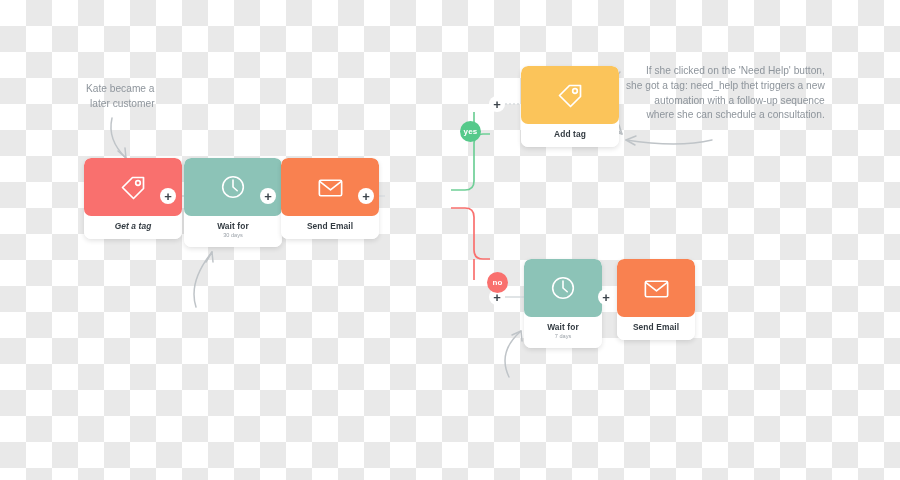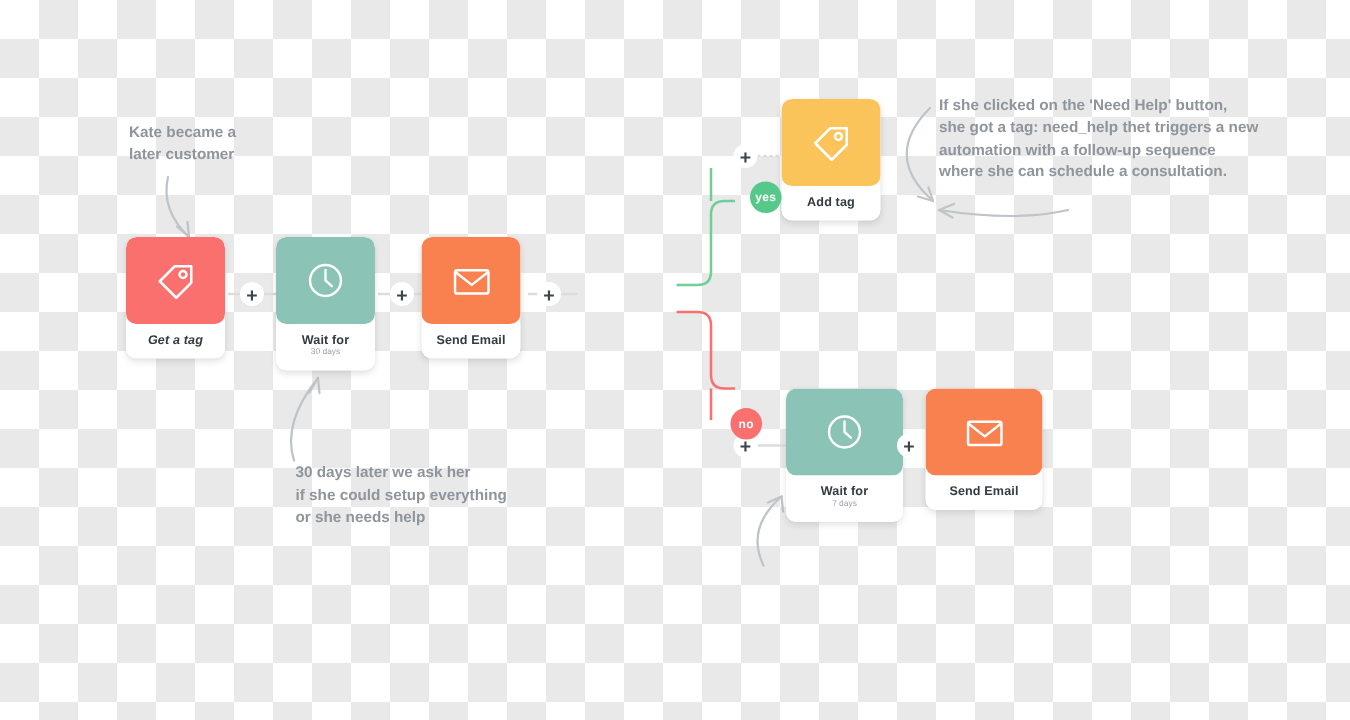--- a/index.html
+++ b/index.html
@@ -22,21 +22,21 @@
       linear-gradient(45deg, #e9e9e9 25%, transparent 25%, transparent 75%, #e9e9e9 75%);
     background-size: 52px 52px;
     background-position: 0 0, 26px 26px;
   }
 
   #wires { position: absolute; inset: 0; width: 900px; height: 480px; pointer-events: none; }
 
   
   .node {
     position: absolute;
-    width: 66px;
+    width: 98px;
     background: #ffffff;
     border-radius: 7px;
     box-shadow: 0 2px 5px rgba(0,0,0,0.11), 0 0 1px rgba(0,0,0,0.06);
     overflow: hidden;
     z-index: 4;
   }
   .node .head {
     height: 58px;
     display: flex;
     align-items: center;
@@ -95,23 +95,24 @@
   }
   .badge.yes { background: #55c98a; }
   .badge.no  { background: #f9706e; }
 
   
   .note {
     position: absolute;
     color: #8e959c;
     font-size: 10.2px;
     line-height: 1.45;
-    font-weight: bold;
+    font-weight: normal;
     z-index: 3;
     white-space: pre-line;
+    text-align: right;
   }
 </style>
 </head>
 <body>
 
 <div id="canvas">
 
   <svg id="wires" viewBox="0 0 900 480" xmlns="http://www.w3.org/2000/svg">
 
     <g stroke="#d9dde0" stroke-width="1.6" fill="none">
@@ -191,21 +192,21 @@
     <div class="foot">
       <div class="title">Send Email</div>
     </div>
   </div>
 
 
   <div class="plus" style="left:160px; top:188px;">+</div>
   <div class="plus" style="left:260px; top:188px;">+</div>
   <div class="plus" style="left:358px; top:188px;">+</div>
 
-  <div class="badge yes" style="left:500px; top:121px;">yes</div>
+  <div class="badge yes" style="left:460px; top:121px;">yes</div>
 
   <div class="plus" style="left:489px; top:96px;">+</div>
 
   <div class="node" style="left:521px; top:66px;">
     <div class="head" style="background:#fbc45a;">
       <span>
         <svg width="32" height="32" viewBox="0 0 32 32" fill="none" stroke="#ffffff" stroke-width="1.7" stroke-linejoin="round">
           <path d="M5.5 16.5 L15.5 6.5 L26.5 6.5 L26.5 17.5 L16.5 27.5 Z"></path>
           <circle cx="21" cy="12" r="2.3"></circle>
         </svg>
@@ -252,18 +253,15 @@
   </div>
 
   <div class="note" style="left:86px; top:82px;">Kate became a
 later customer</div>
 
   <div class="note" style="left:626px; top:64px;">If she clicked on the 'Need Help' button,
 she got a tag: need_help thet triggers a new
 automation with a follow-up sequence
 where she can schedule a consultation.</div>
 
-  <div class="note" style="left:197px; top:309px;">30 days later we ask her
-if she could setup everything
-or she needs help</div>
 
 
 </div>
 
 </body></html>

